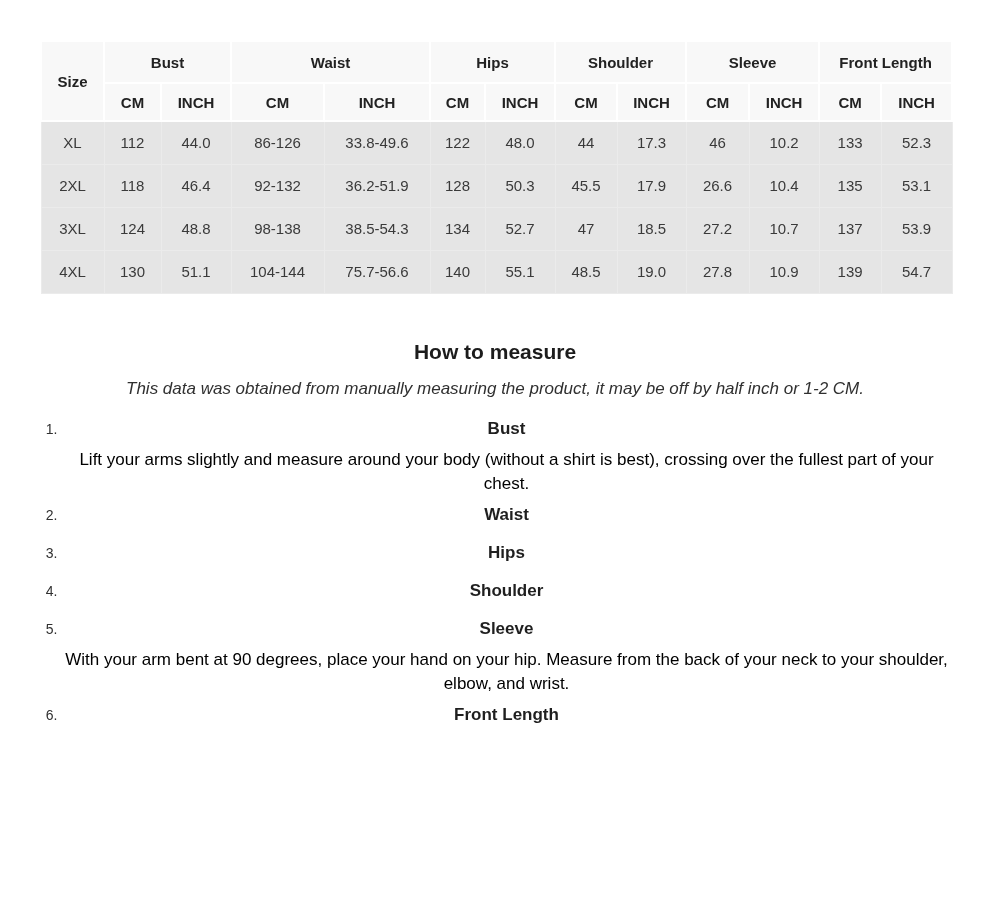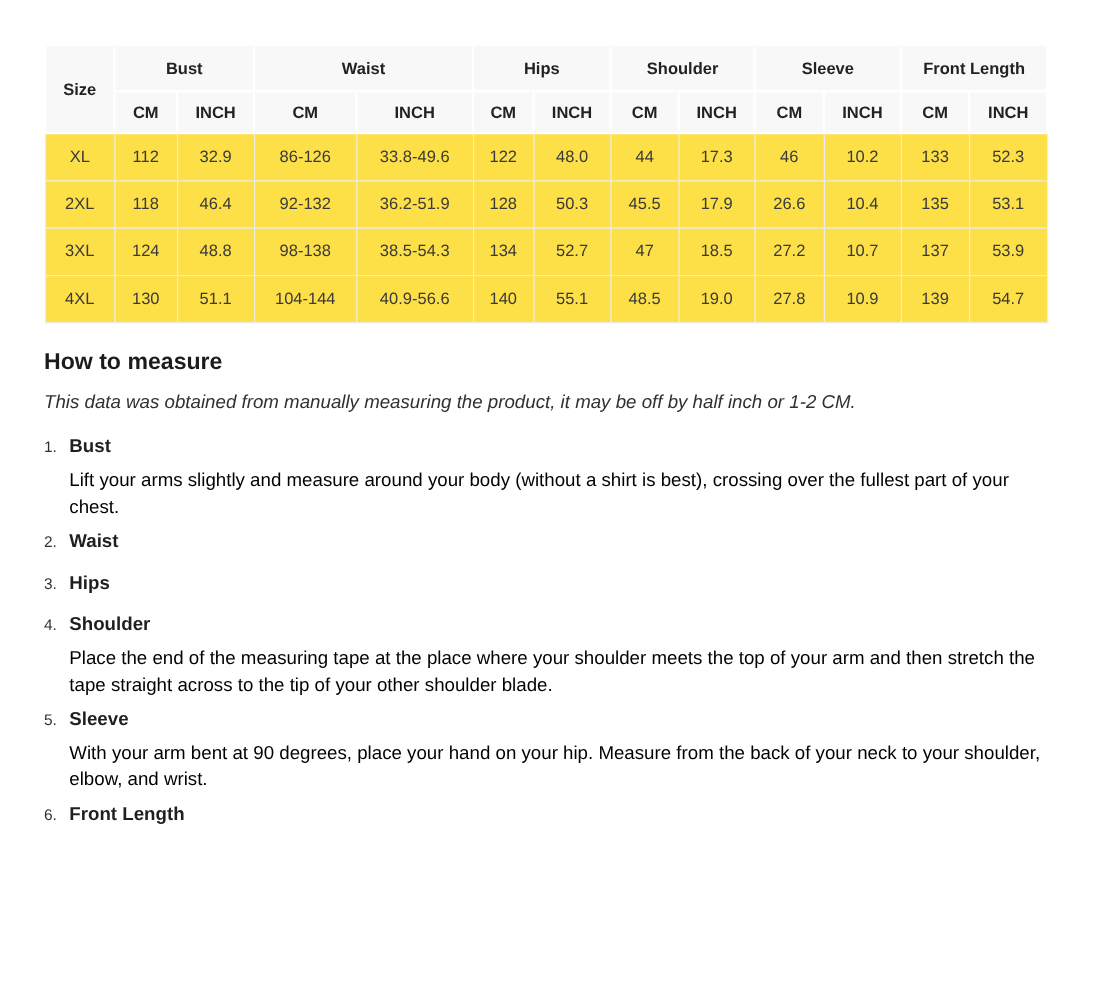--- a/index.html
+++ b/index.html
@@ -25,30 +25,31 @@
   table.size-chart th {
     background: #f8f8f8;
     border: 2px solid #ffffff;
     font-size: 15px;
     font-weight: bold;
     color: #222222;
   }
   .group-row th { height: 42px; }
   .unit-row th { height: 38px; }
   table.size-chart td {
-    background: #fde047;
+    background: #e5e5e5;
     border: 1px solid #ebebeb;
     height: 43px;
     font-size: 15px;
     color: #3a3a3a;
   }
 
   
   .how-to {
-    margin-top: 23px;
+    margin-top: 46px;
+    text-align: center;
   }
   .how-to h2 {
     font-size: 21px;
     font-weight: bold;
     color: #1c1c1c;
     margin-bottom: 13px;
   }
   .how-to .intro {
     font-size: 17px;
     line-height: 24px;
@@ -127,21 +128,21 @@
         <th>CM</th>
         <th>INCH</th>
         <th>CM</th>
         <th>INCH</th>
       </tr>
     </thead>
     <tbody>
       <tr>
         <td>XL</td>
         <td>112</td>
-        <td>32.9</td>
+        <td>44.0</td>
         <td>86-126</td>
         <td>33.8-49.6</td>
         <td>122</td>
         <td>48.0</td>
         <td>44</td>
         <td>17.3</td>
         <td>46</td>
         <td>10.2</td>
         <td>133</td>
         <td>52.3</td>
@@ -174,21 +175,21 @@
         <td>27.2</td>
         <td>10.7</td>
         <td>137</td>
         <td>53.9</td>
       </tr>
       <tr>
         <td>4XL</td>
         <td>130</td>
         <td>51.1</td>
         <td>104-144</td>
-        <td>40.9-56.6</td>
+        <td>75.7-56.6</td>
         <td>140</td>
         <td>55.1</td>
         <td>48.5</td>
         <td>19.0</td>
         <td>27.8</td>
         <td>10.9</td>
         <td>139</td>
         <td>54.7</td>
       </tr>
     </tbody>
@@ -212,21 +213,20 @@
       </div>
 
       <div class="step">
         <span class="step-number">3.</span>
         <div class="step-term">Hips</div>
       </div>
 
       <div class="step">
         <span class="step-number">4.</span>
         <div class="step-term">Shoulder</div>
-        <p class="step-desc">Place the end of the measuring tape at the place where your shoulder meets the top of your arm and then stretch the tape straight across to the tip of your other shoulder blade.</p>
       </div>
 
       <div class="step">
         <span class="step-number">5.</span>
         <div class="step-term">Sleeve</div>
         <p class="step-desc">With your arm bent at 90 degrees, place your hand on your hip. Measure from the back of your neck to your shoulder, elbow, and wrist.</p>
       </div>
 
       <div class="step">
         <span class="step-number">6.</span>

